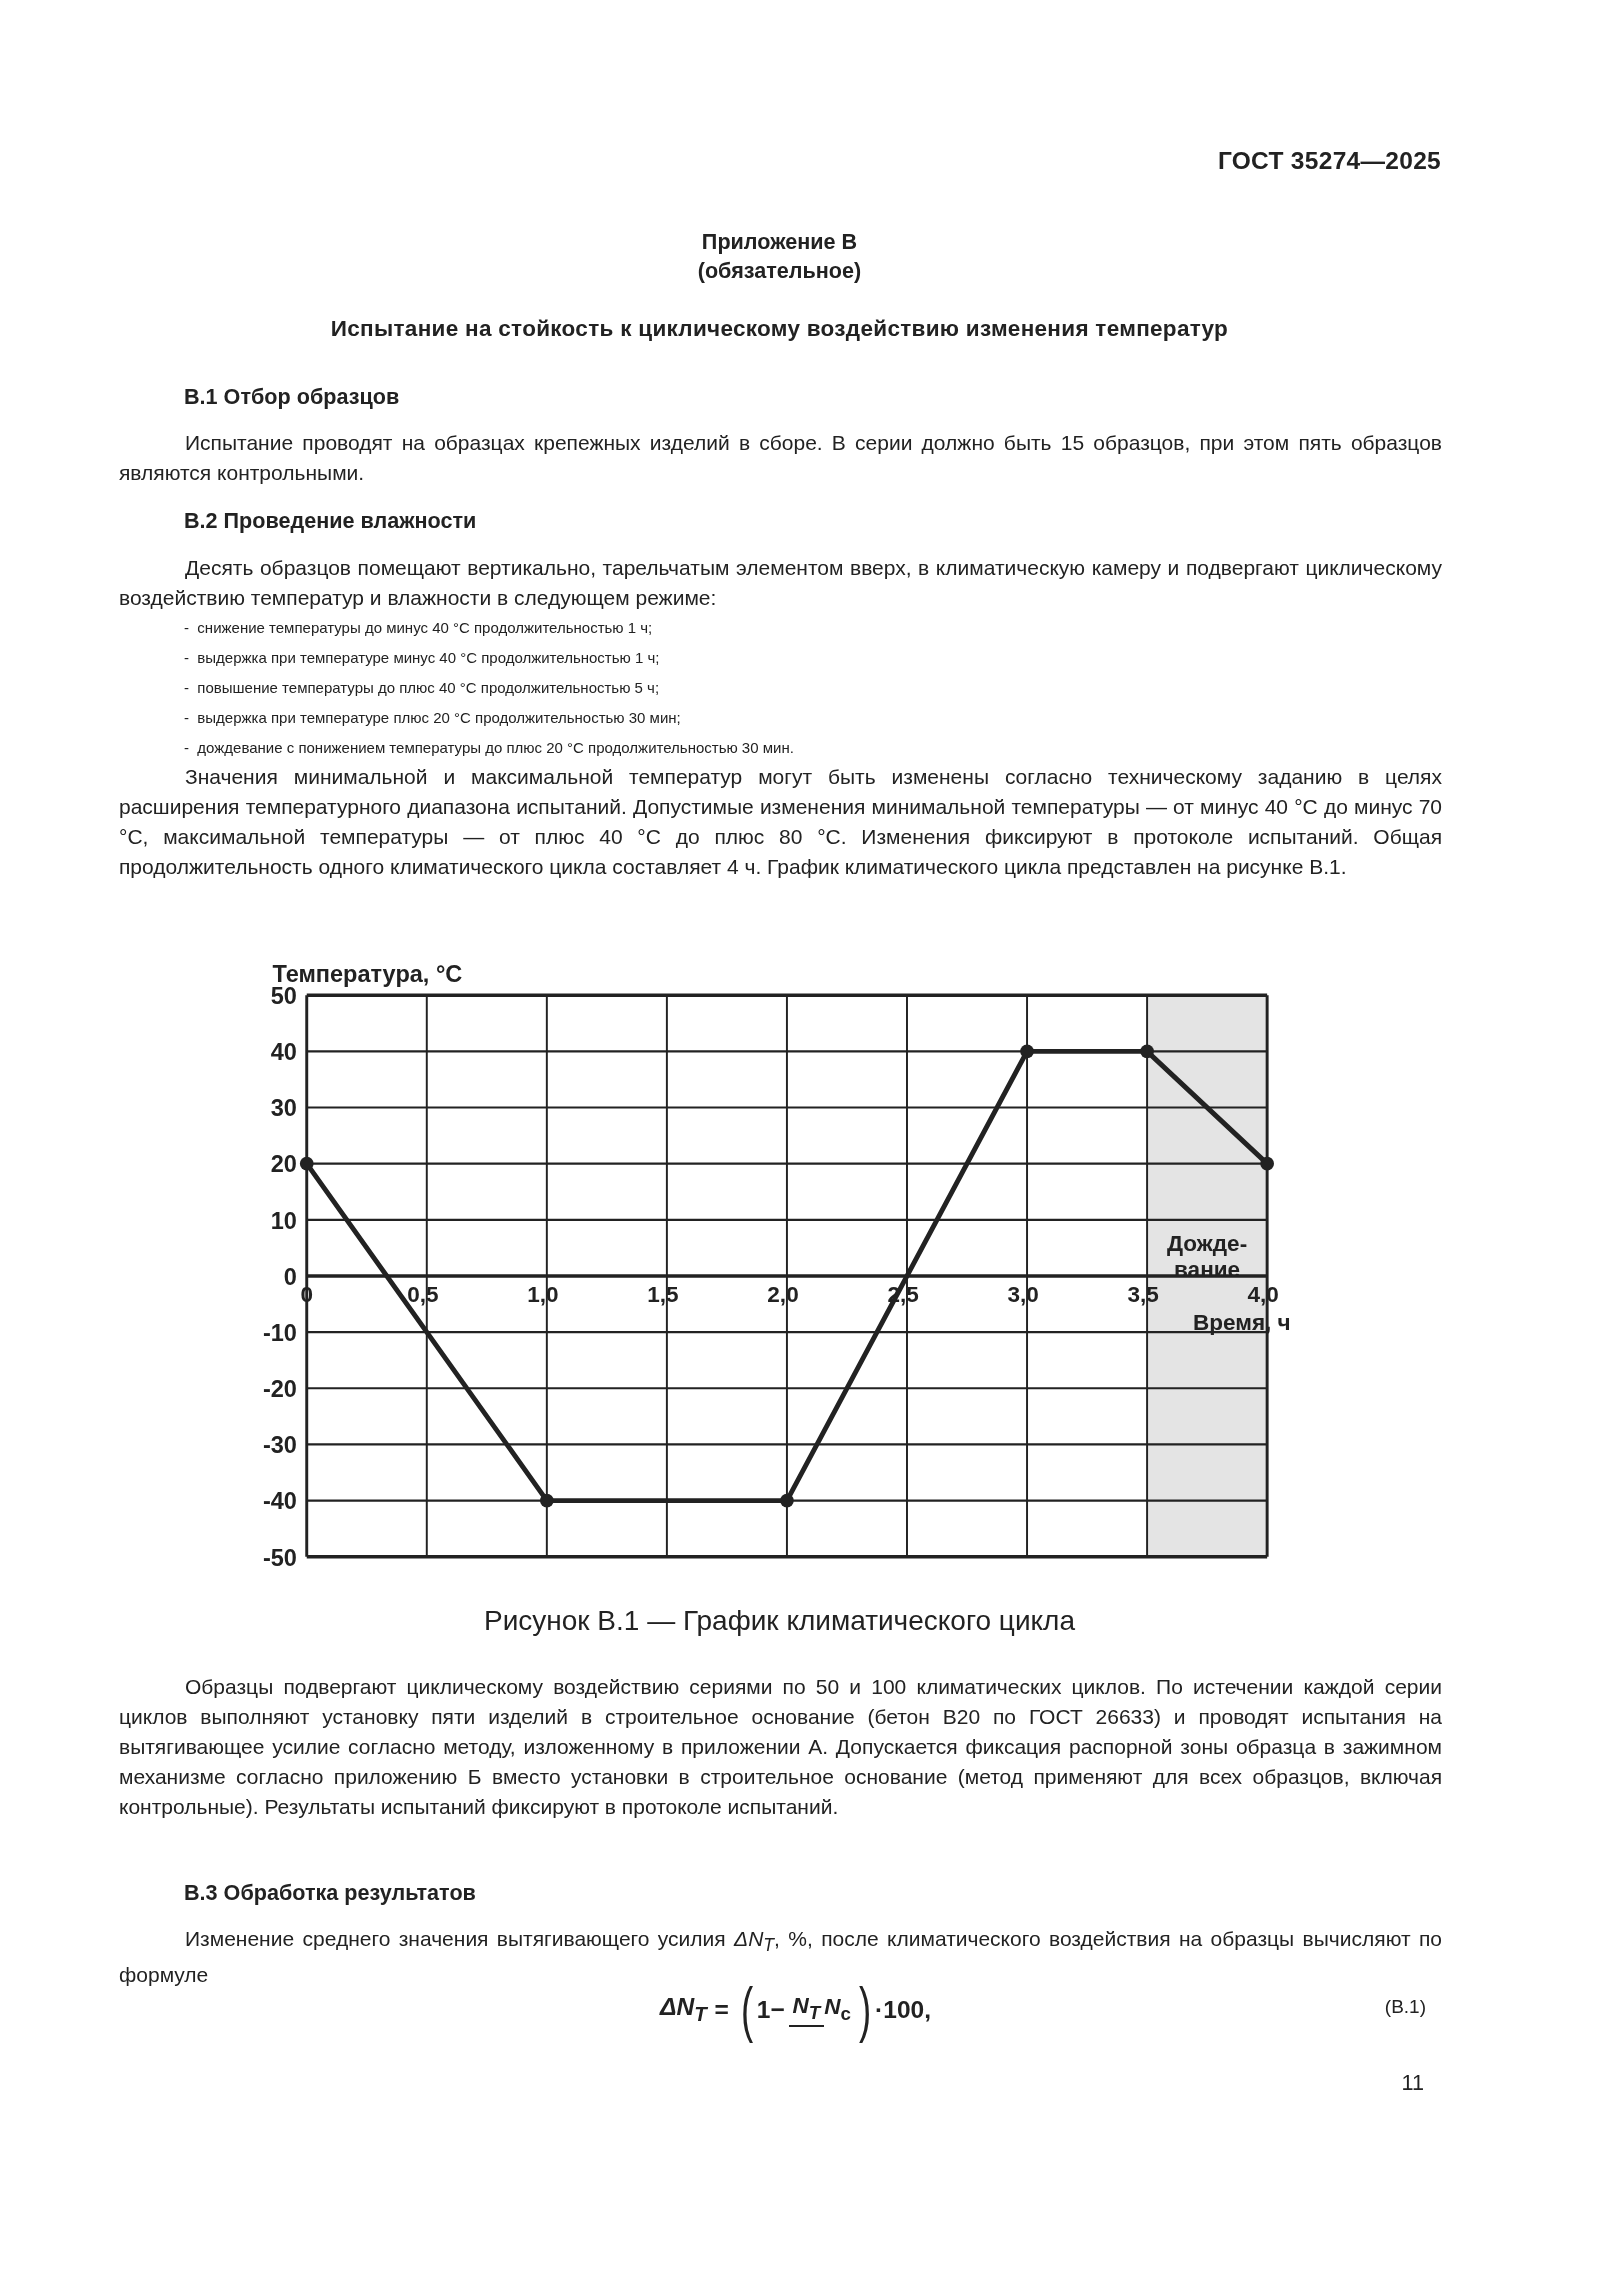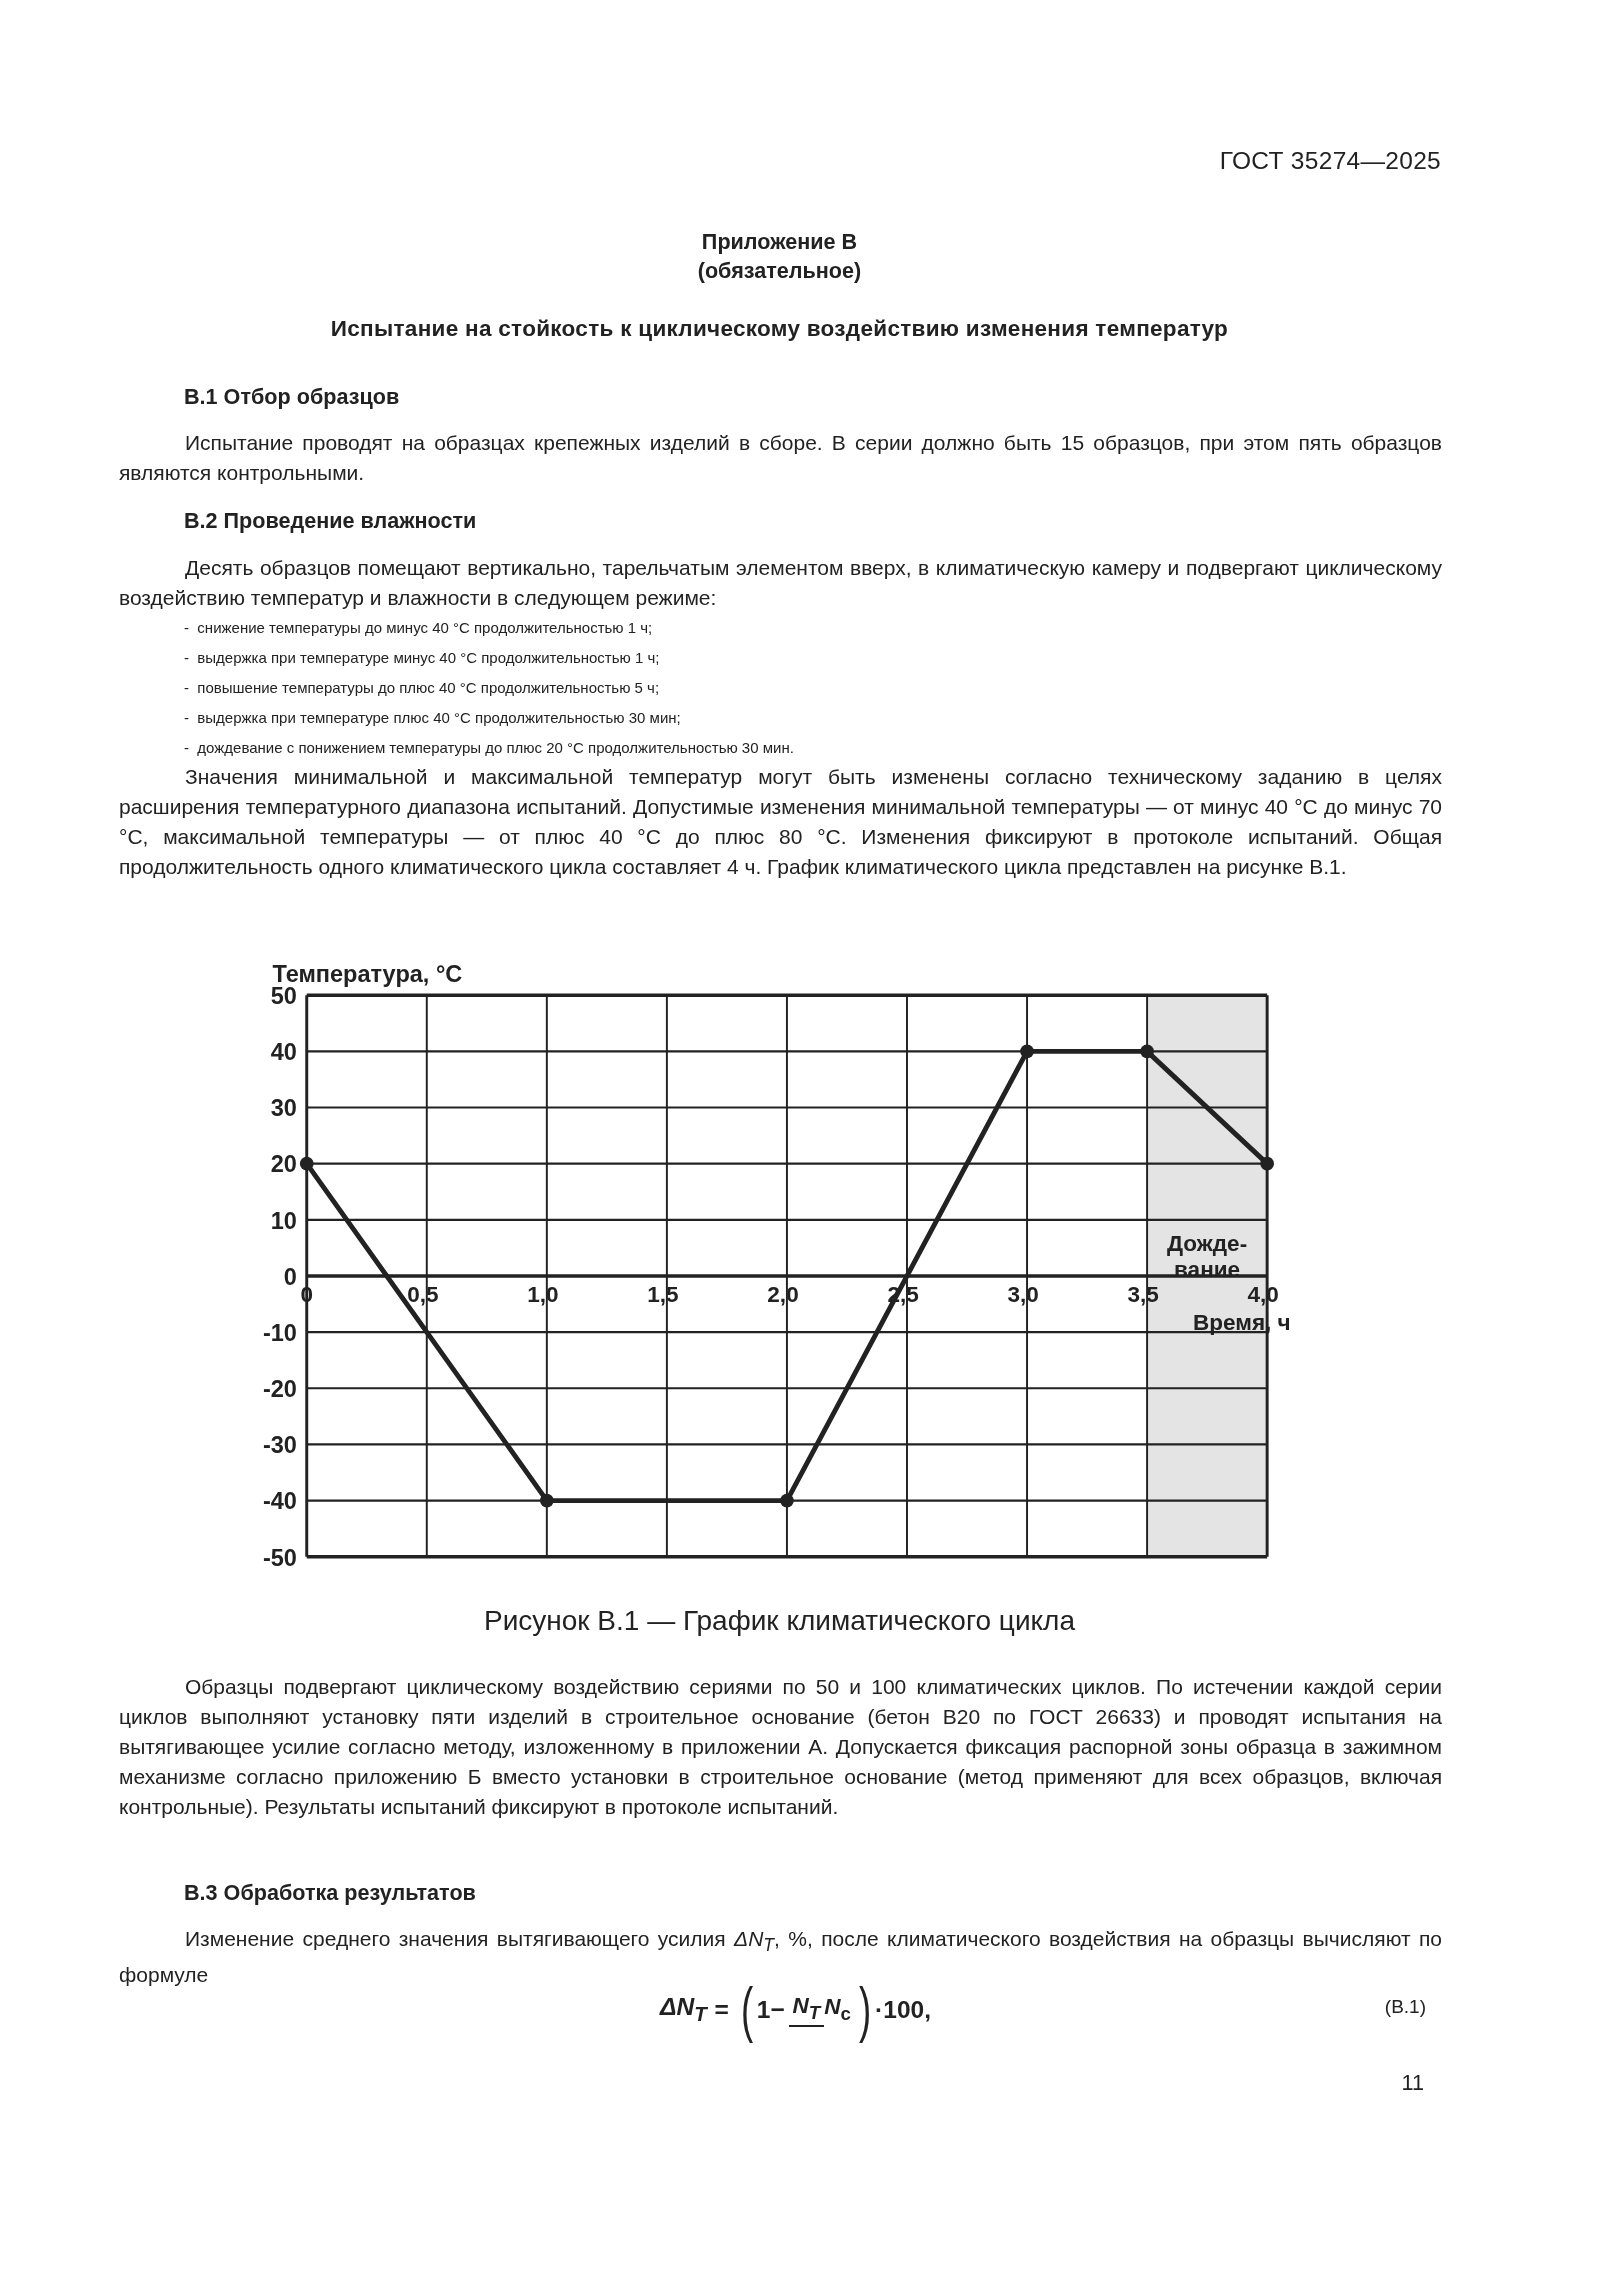--- a/index.html
+++ b/index.html
@@ -1,19 +1,19 @@
 <!DOCTYPE html>
 <html><head>
 <meta charset="utf-8">
 <style>
   html, body { margin: 0; padding: 0; background: #ffffff; }
   body { width: 1621px; height: 2293px; position: relative; overflow: hidden;
          font-family: "Liberation Sans", "DejaVu Sans", sans-serif; color: #222222; }
   .abs { position: absolute; }
-  .hdr { right: 180px; top: 147px; font-size: 24.5px; font-weight: normal; letter-spacing: 0.3px; }
+  .hdr { right: 180px; top: 147px; font-size: 24.5px; font-weight: bold; letter-spacing: 0.3px; }
   .center { left: 118px; width: 1323px; text-align: center; }
   .annex { top: 227px; font-size: 21.6px; font-weight: bold; line-height: 29px; }
   .title { top: 316px; font-size: 22.5px; font-weight: bold; letter-spacing: 0.3px; }
   .sec { left: 184px; font-size: 21.6px; font-weight: bold; }
   .txt { left: 119px; width: 1323px; font-size: 21px; line-height: 30px; text-align: justify; }
   .txt p { margin: 0; text-indent: 66px; }
   .list { left: 184px; width: 1255px; font-size: 15px; line-height: 30px; margin: 0; padding: 0; list-style: none; }
   .list li::before { content: "-  "; white-space: pre; }
   .caption { top: 1605px; font-size: 28px; }
   .formula { left: 660px; top: 1980px; font-size: 24.5px; font-weight: bold; display: flex; align-items: center; }
@@ -42,21 +42,21 @@
 </div>
 
 <div class="abs sec" style="top:508px">В.2  Проведение влажности</div>
 <div class="abs txt" style="top:553px">
   <p>Десять образцов помещают вертикально, тарельчатым элементом вверх, в климатическую камеру и подвергают циклическому воздействию температур и влажности в следующем режиме:</p>
 </div>
 <ul class="abs list" style="top:613px">
   <li>снижение температуры до минус 40 °С продолжительностью 1 ч;</li>
   <li>выдержка при температуре минус 40 °С продолжительностью 1 ч;</li>
   <li>повышение температуры до плюс 40 °С продолжительностью 5 ч;</li>
-  <li>выдержка при температуре плюс 40 °С продолжительностью 30 мин;</li>
+  <li>выдержка при температуре плюс 20 °С продолжительностью 30 мин;</li>
   <li>дождевание с понижением температуры до плюс 20 °С продолжительностью 30 мин.</li>
 </ul>
 <div class="abs txt" style="top:762px">
   <p>Значения минимальной и максимальной температур могут быть изменены согласно техническому заданию в целях расширения температурного диапазона испытаний. Допустимые изменения минимальной температуры — от минус 40 °С до минус 70 °С, максимальной температуры — от плюс 40 °С до плюс 80 °С. Изменения фиксируют в протоколе испытаний. Общая продолжительность одного климатического цикла составляет 4 ч. График климатического цикла представлен на рисунке В.1.</p>
 </div>
 
 <svg class="abs" style="left:245px;top:951px" width="1078" height="647" viewBox="250 970 1100 660">
   <g id="chart-root">
       <rect x="1170.5" y="1015" width="122.5" height="573" fill="#e4e4e4"></rect>
       <line x1="313" y1="1015" x2="313" y2="1588" stroke="#222" stroke-width="3"></line>

